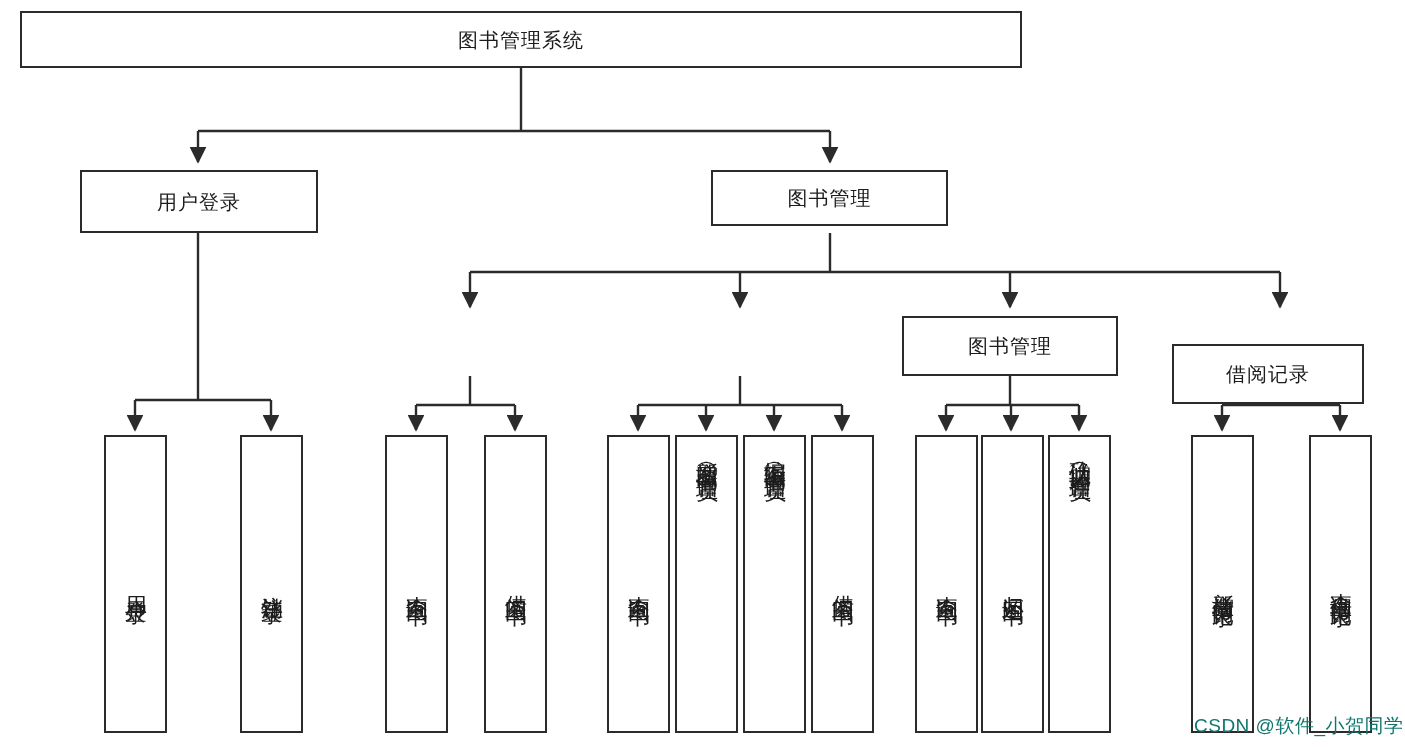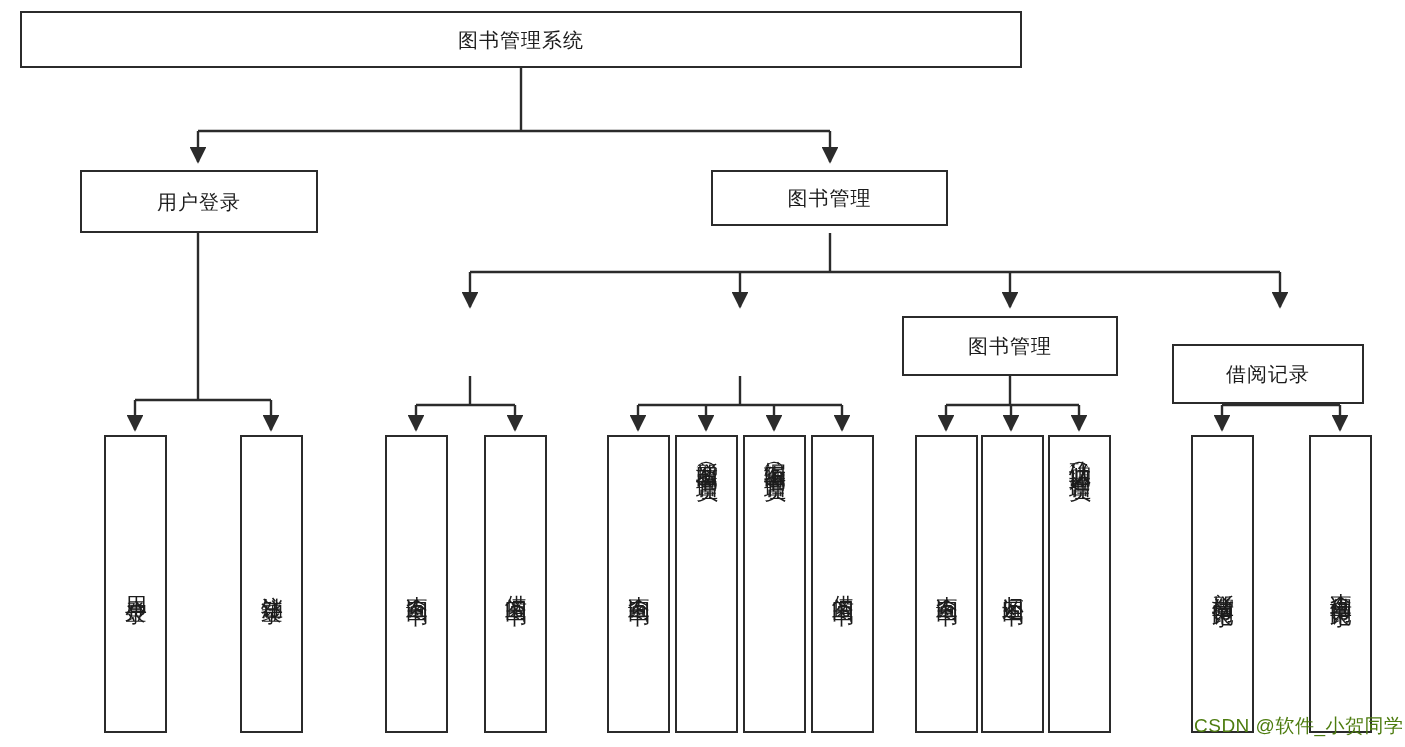--- a/index.html
+++ b/index.html
@@ -55,21 +55,21 @@
   }
   .node.vert.center-v {
     align-items: center;
     padding-top: 0;
   }
   #watermark {
     position: absolute;
     left: 1194px;
     top: 713px;
     font-size: 19px;
-    color: #4d7c0f;
+    color: #0f766e;
     white-space: nowrap;
     letter-spacing: 0.5px;
   }
 </style>
 </head>
 <body>
 
 <div id="diagram-canvas">
 
   <svg id="edge-layer" viewBox="0 0 1405 747">

